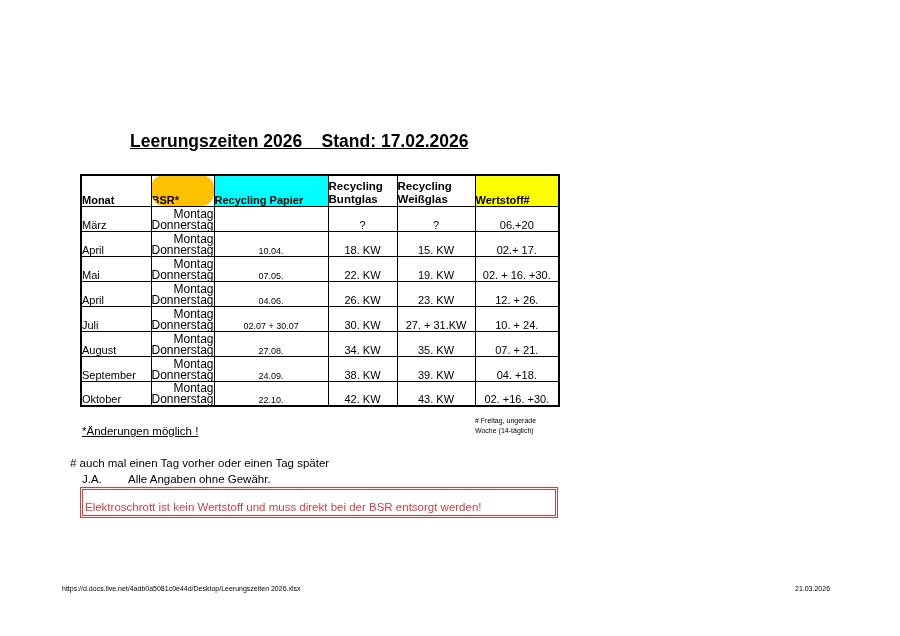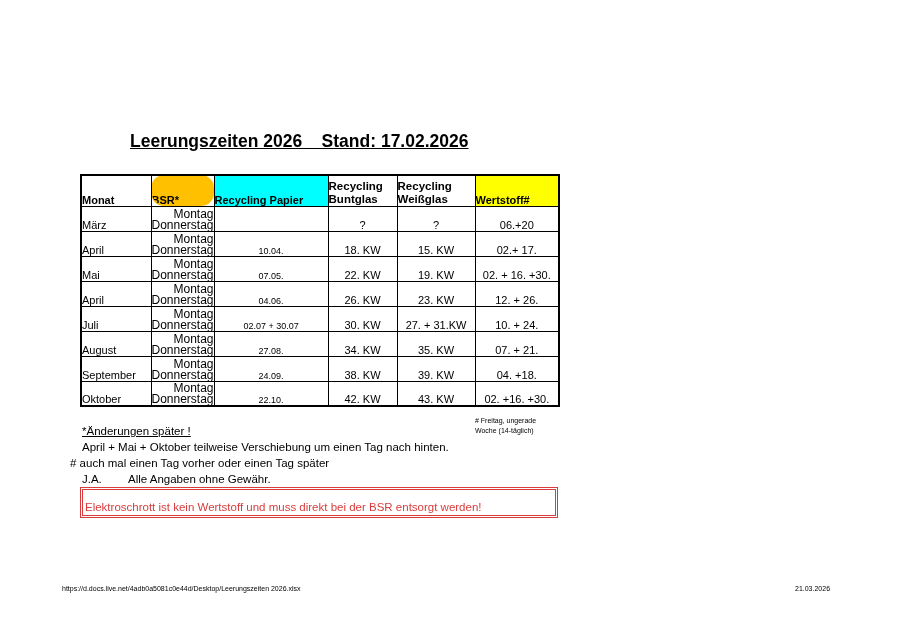--- a/index.html
+++ b/index.html
@@ -253,22 +253,21 @@
         <td class="cell-wert">02. +16. +30.</td>
       </tr>
     </tbody>
   </table>
 
   <div class="note-small">
     <div># Freitag, ungerade</div>
     <div>Woche (14-täglich)</div>
   </div>
 
-  <div class="note-changes">*Änderungen später !</div>
-  <div class="note-line1">April + Mai + Oktober teilweise Verschiebung um einen Tag nach hinten.</div>
+  <div class="note-changes">*Änderungen möglich !</div>
   <div class="note-line2"># auch mal einen Tag vorher oder einen Tag später</div>
   <div class="note-line3">
     <span class="note-initials">J.A.</span><span>Alle Angaben ohne Gewähr.</span>
   </div>
 
   <div class="warning-box">
     <div class="warning-inner">
       <div class="warning-text">Elektroschrott ist kein Wertstoff und muss direkt bei der BSR entsorgt werden!</div>
     </div>
   </div>

